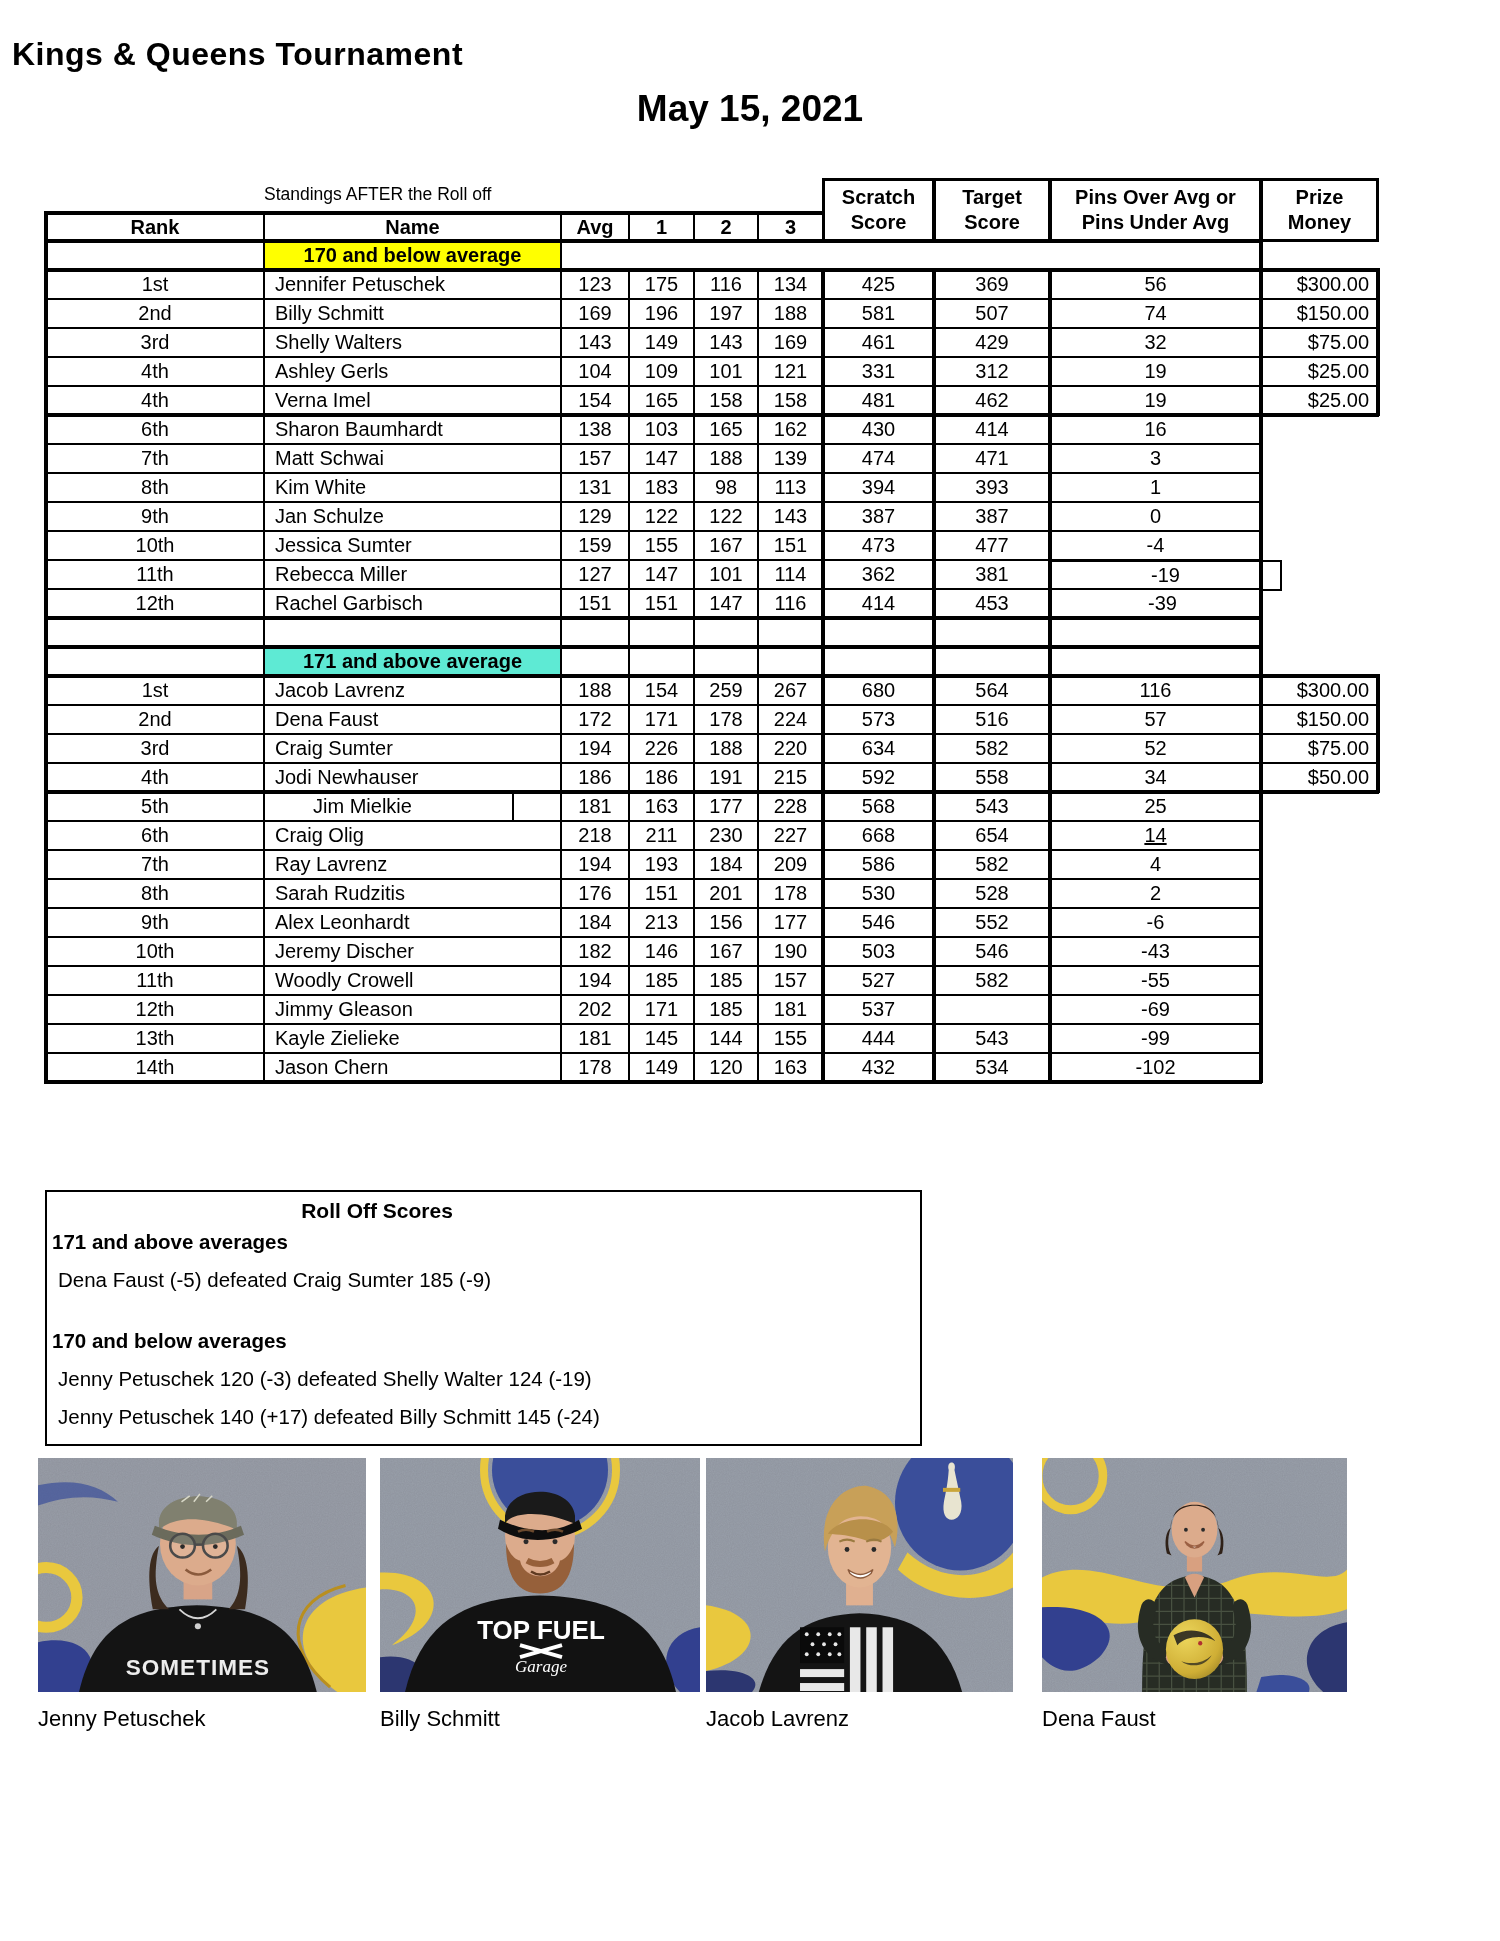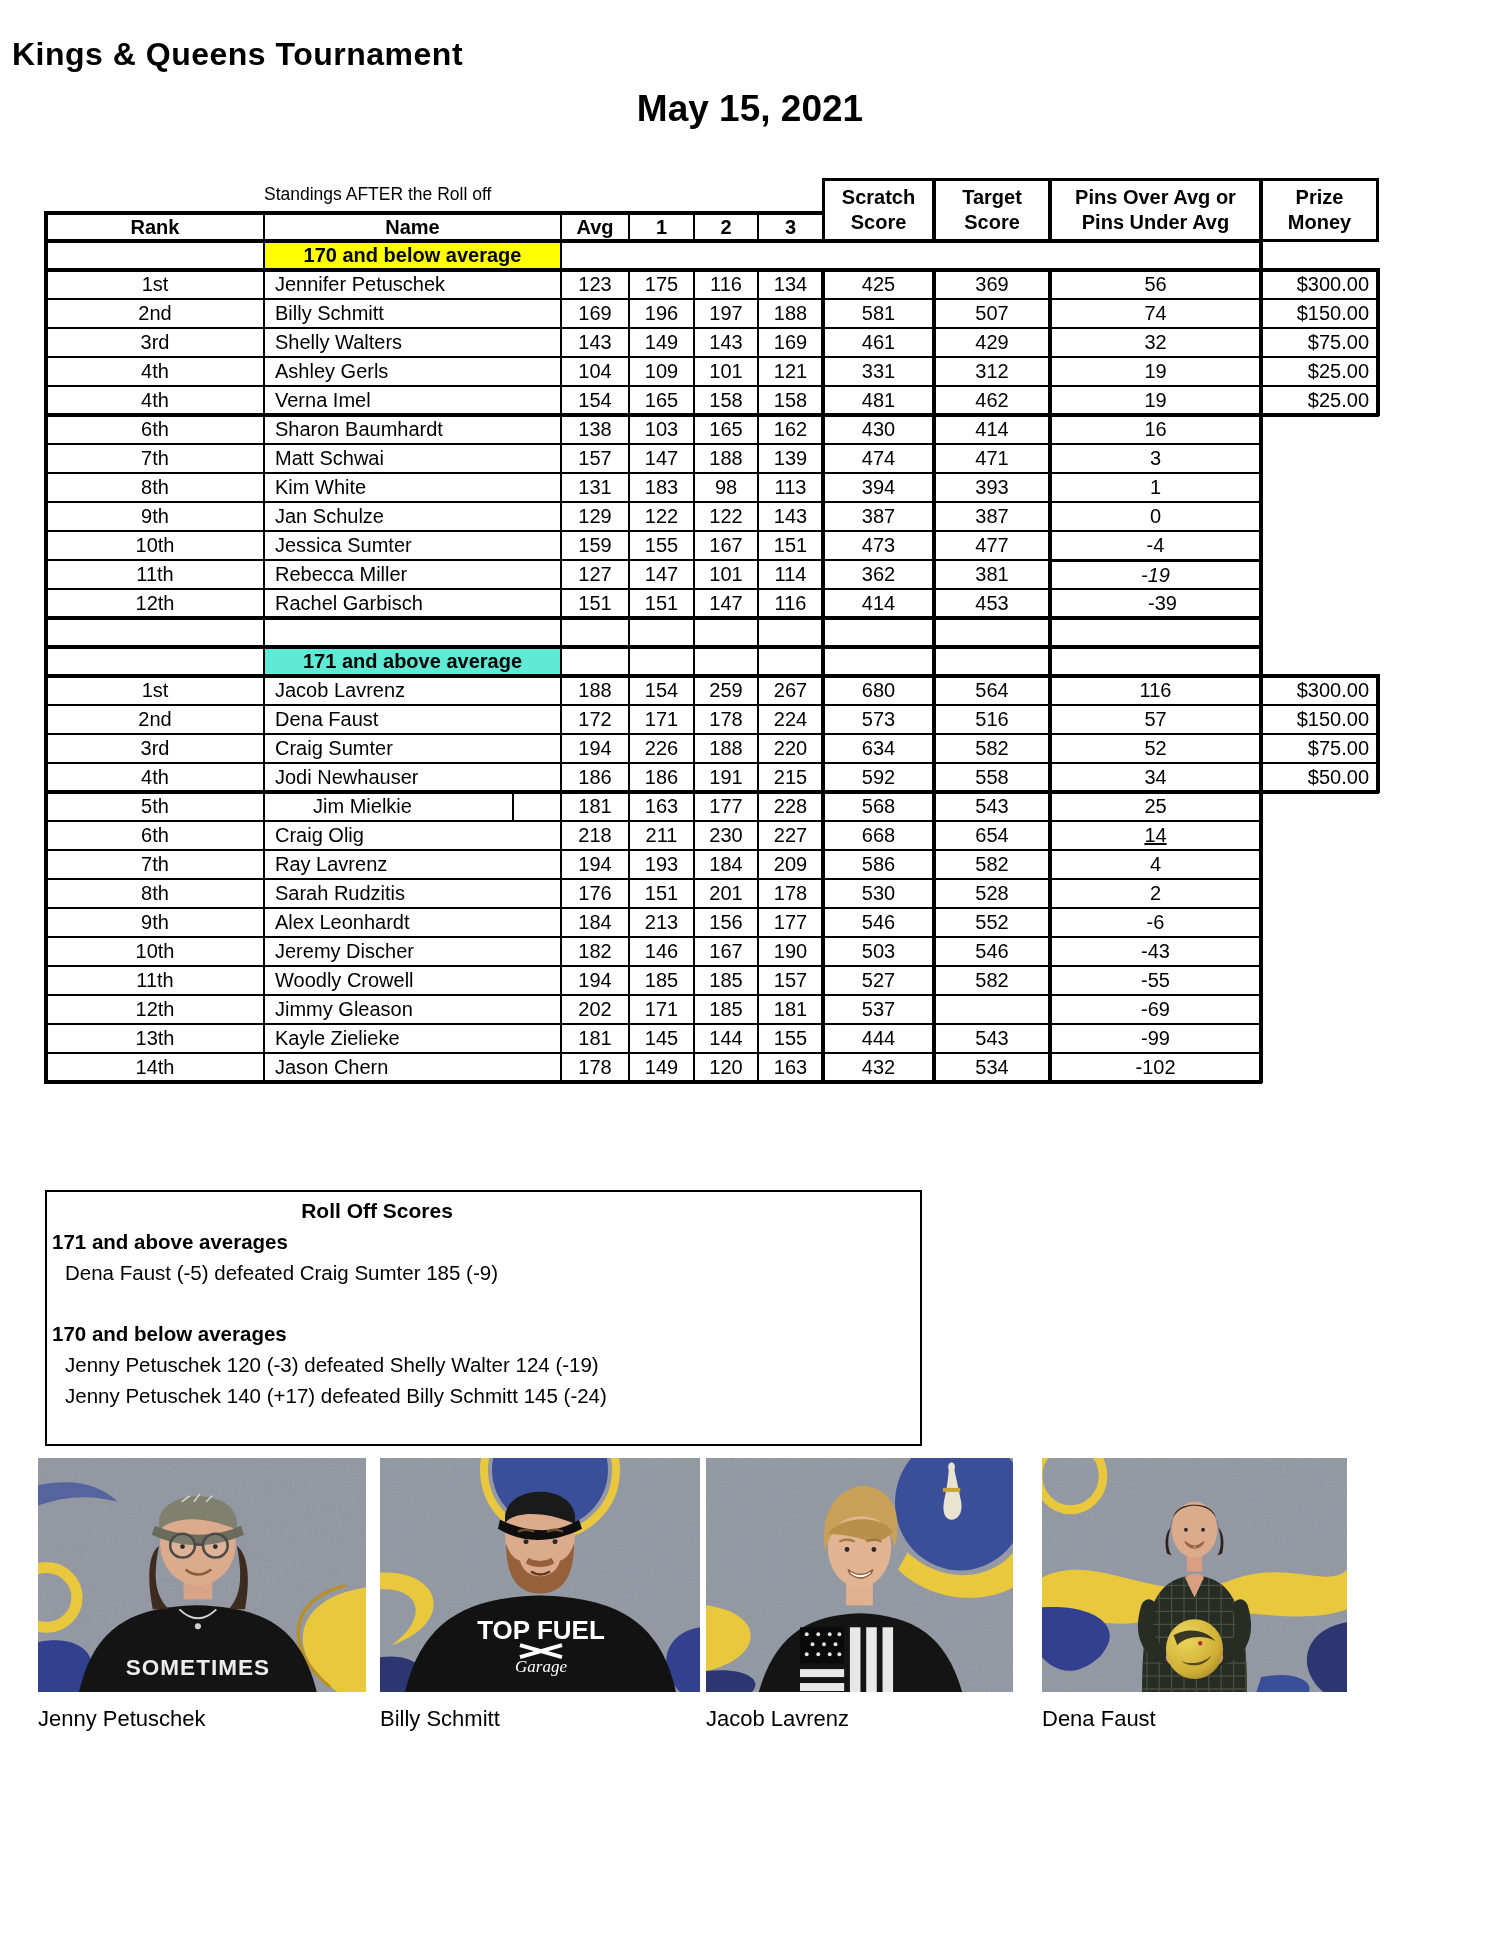--- a/index.html
+++ b/index.html
@@ -16,21 +16,21 @@
   .cell.hbox{border-width:3px;flex-direction:column;font-weight:bold;line-height:25px;}
   .cell.hcell{font-weight:bold;}
   .cell.name{justify-content:flex-start;padding-left:10px;}
   .cell.prize{justify-content:flex-end;padding-right:8px;}
   .cell.band{font-weight:bold;}
   .gline{position:absolute;background:#000;}
   .rolloff{position:absolute;left:45px;top:1190px;width:877px;height:256px;
            border:2px solid #000;box-sizing:border-box;font-size:20.5px;}
   .ro-title{font-weight:bold;font-size:21px;width:660px;text-align:center;margin-top:4px;line-height:30px;}
   .ro-head{font-weight:bold;line-height:31px;padding-left:5px;}
-  .ro-line{line-height:31px;padding-left:18px;}
+  .ro-line{line-height:31px;padding-left:11px;margin-top:7px;}
   .ro-gap{height:30px;}
   .photo{position:absolute;top:1458px;margin:0;padding:0;}
   .photo svg{display:block;}
   .photo figcaption{font-size:22px;text-align:left;margin-top:14px;}
 </style>
 </head>
 <body>
 
 <div class="page">
 
@@ -160,21 +160,21 @@
       <div class="cell num" style="left: 888px; top: 352px; width: 118px; height: 31px;">477</div>
       <div class="cell num" style="left: 1004px; top: 352px; width: 213px; height: 31px;">-4</div>
       <div class="cell num" style="left: 0px; top: 381px; width: 220px; height: 31px;">11th</div>
       <div class="cell name" style="left: 218px; top: 381px; width: 299px; height: 31px;">Rebecca Miller</div>
       <div class="cell num" style="left: 515px; top: 381px; width: 70px; height: 31px;">127</div>
       <div class="cell num" style="left: 583px; top: 381px; width: 67px; height: 31px;">147</div>
       <div class="cell num" style="left: 648px; top: 381px; width: 66px; height: 31px;">101</div>
       <div class="cell num" style="left: 712px; top: 381px; width: 67px; height: 31px;">114</div>
       <div class="cell num" style="left: 777px; top: 381px; width: 113px; height: 31px;">362</div>
       <div class="cell num" style="left: 888px; top: 381px; width: 118px; height: 31px;">381</div>
-      <div class="cell num" style="left: 1004px; top: 382px; width: 213px; height: 31px; font-style: italic;">-19</div>
+      <div class="cell num" style="left: 1004px; top: 382px; width: 233px; height: 31px;">-19</div>
       <div class="cell num" style="left: 0px; top: 410px; width: 220px; height: 31px;">12th</div>
       <div class="cell name" style="left: 218px; top: 410px; width: 299px; height: 31px;">Rachel Garbisch</div>
       <div class="cell num" style="left: 515px; top: 410px; width: 70px; height: 31px;">151</div>
       <div class="cell num" style="left: 583px; top: 410px; width: 67px; height: 31px;">151</div>
       <div class="cell num" style="left: 648px; top: 410px; width: 66px; height: 31px;">147</div>
       <div class="cell num" style="left: 712px; top: 410px; width: 67px; height: 31px;">116</div>
       <div class="cell num" style="left: 777px; top: 410px; width: 113px; height: 31px;">414</div>
       <div class="cell num" style="left: 888px; top: 410px; width: 118px; height: 31px;">453</div>
       <div class="cell num" style="left: 1004px; top: 410px; width: 213px; height: 31px; padding-left: 14px;">-39</div>
       <div class="cell" style="left: 0px; top: 439px; width: 220px; height: 31px;"></div>

